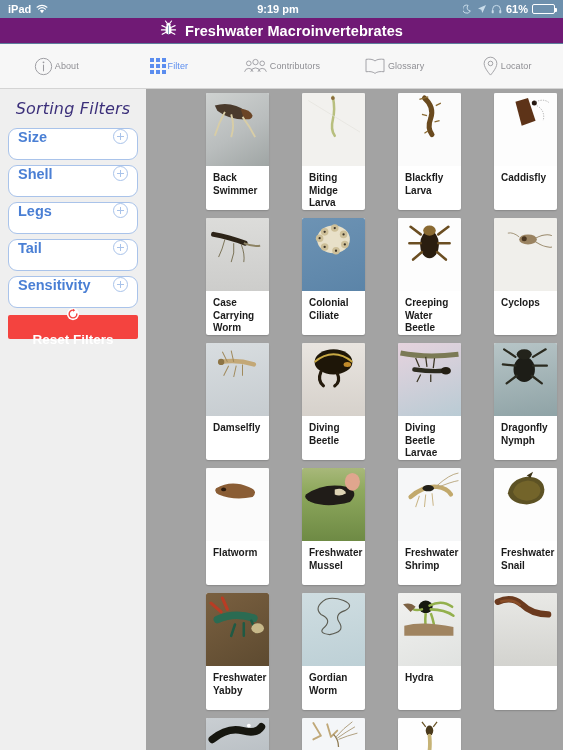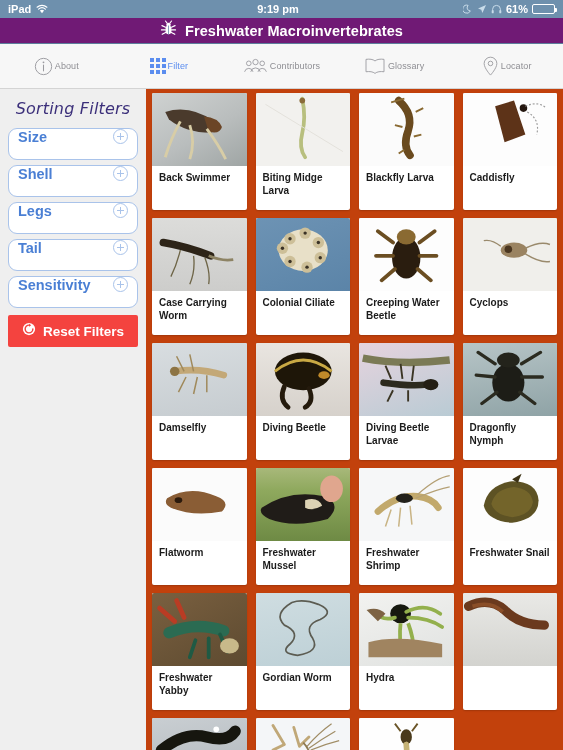--- a/index.html
+++ b/index.html
@@ -109,21 +109,22 @@
     grid-template-columns: repeat(3, 4px);
     grid-template-rows: repeat(3, 4px);
     gap: 2px;
   }
   .grid-icon-3x3 i { background: #5b8def; display: block; }
 
   
   .content {
     display: flex;
     height: calc(750px - 18px - 26px - 45px);
-    background: #c2410c;
+    background: #a3a3a3;
+    gap: 30px;
   }
 
   
   .sidebar {
     width: 146px;
     flex: 0 0 146px;
     padding: 8px 8px 0 8px;
     background: #efefef;
   }
   .sidebar-title {
@@ -161,28 +162,29 @@
   .plus-circle::before, .plus-circle::after {
     content: "";
     position: absolute;
     background: #a9c3ea;
   }
   .plus-circle::before { left: 3px; right: 3px; top: 6px; height: 1.4px; }
   .plus-circle::after { top: 3px; bottom: 3px; left: 6px; width: 1.4px; }
 
   .reset-btn {
     margin-top: 7px;
-    height: 32px;
+    height: 24px;
     background: #f4433f;
     border-radius: 2px;
     display: flex;
     align-items: center;
     justify-content: center;
     gap: 7px;
     cursor: pointer;
+    flex-direction: column;
   }
   .reset-label {
     color: #ffffff;
     font-size: 13.5px;
     font-weight: bold;
   }
 
   
   .grid-area {
     flex: 1;
@@ -196,20 +198,21 @@
   }
   .card {
     background: #ffffff;
     border-radius: 2px;
     box-shadow: 0 1px 1.5px rgba(0,0,0,0.16);
     overflow: hidden;
     height: 117px;
     display: flex;
     flex-direction: column;
     cursor: pointer;
+    margin-left: 24px;
   }
   .card-img {
     height: 73px;
     flex: 0 0 73px;
     position: relative;
     overflow: hidden;
     background: #dfe3e6;
   }
   .card-label {
     flex: 1;

